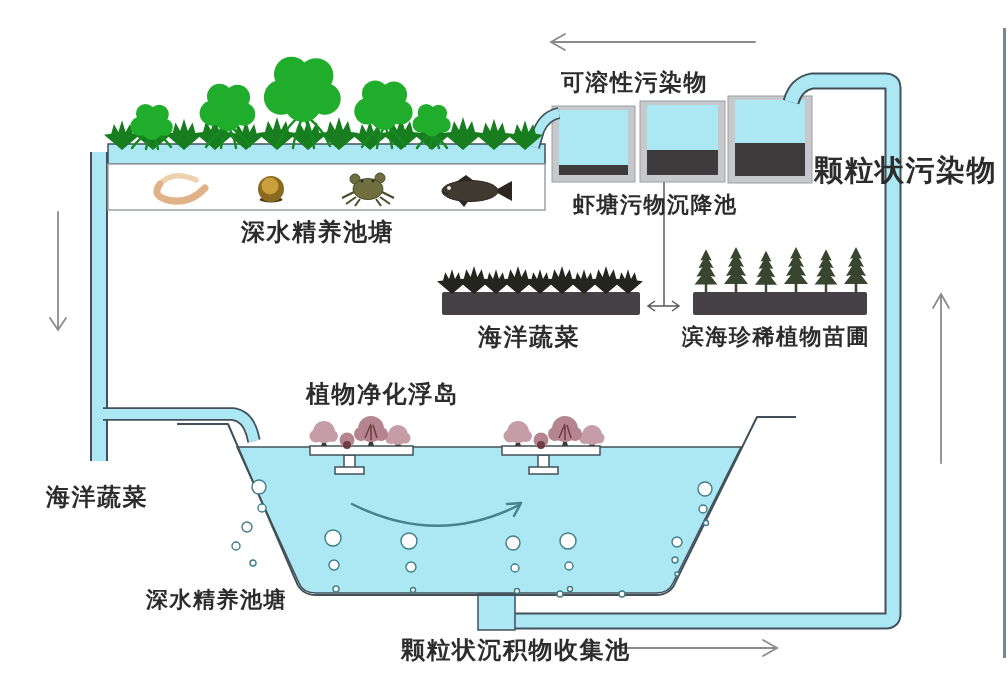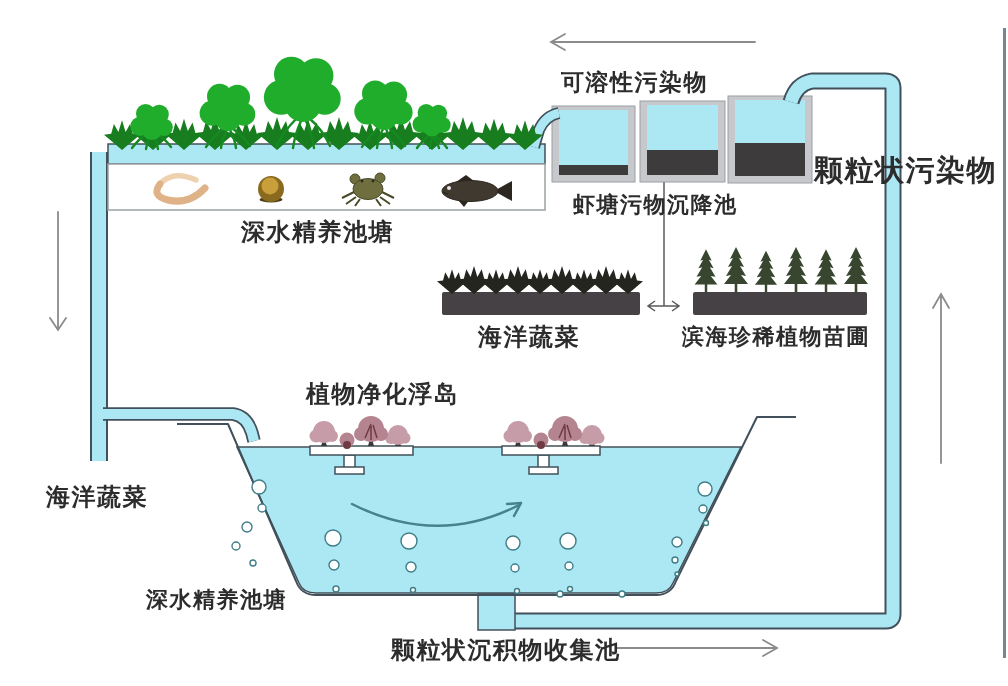--- a/index.html
+++ b/index.html
@@ -267,15 +267,15 @@
 
 <div class="lbl" style="left:561px;top:67px;font-size:23px">可溶性污染物</div>
 <div class="lbl" style="left:573px;top:190px;font-size:22px">虾塘污物沉降池</div>
 <div class="lbl" style="left:814px;top:151px;font-size:29px">颗粒状污染物</div>
 <div class="lbl" style="left:241px;top:216px;font-size:24px">深水精养池塘</div>
 <div class="lbl" style="left:478px;top:321px;font-size:24px">海洋蔬菜</div>
 <div class="lbl" style="left:682px;top:322px;font-size:22px">滨海珍稀植物苗圃</div>
 <div class="lbl" style="left:306px;top:378px;font-size:24px">植物净化浮岛</div>
 <div class="lbl" style="left:46px;top:481px;font-size:24px">海洋蔬菜</div>
 <div class="lbl" style="left:146px;top:585px;font-size:22px">深水精养池塘</div>
-<div class="lbl" style="left:391px;top:634px;font-size:24px">颗粒状沉积物收集池</div>
+<div class="lbl" style="left:401px;top:634px;font-size:24px">颗粒状沉积物收集池</div>
 
 </div>
 
 </body></html>

